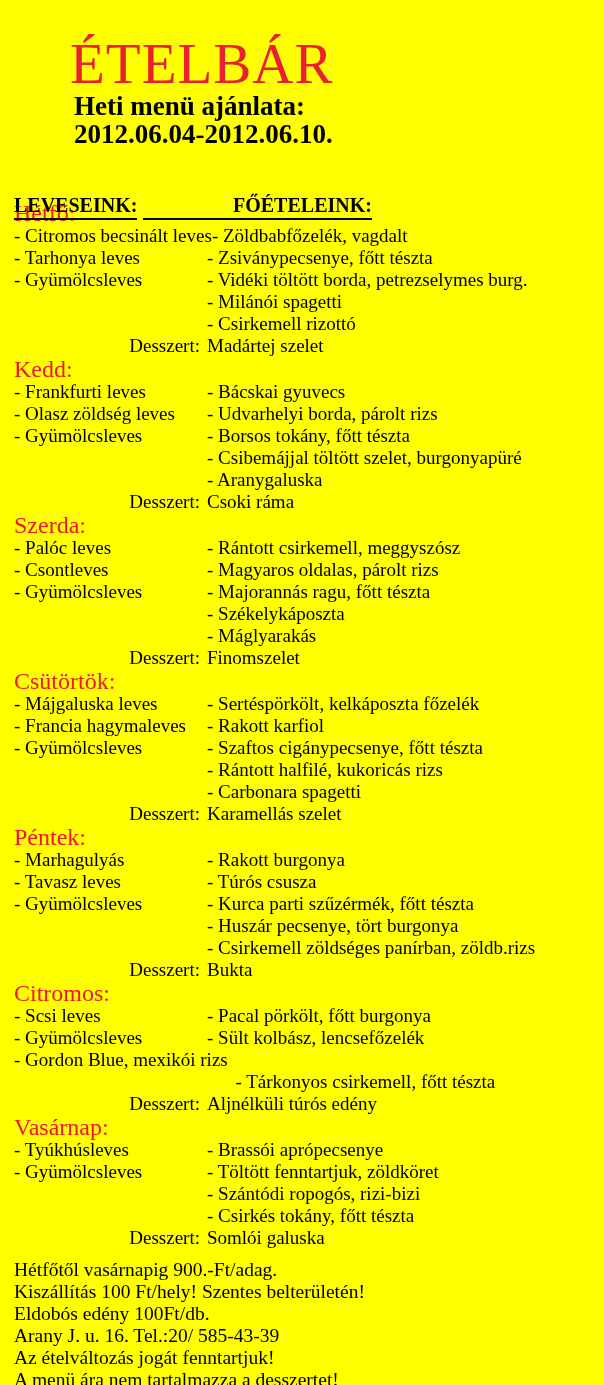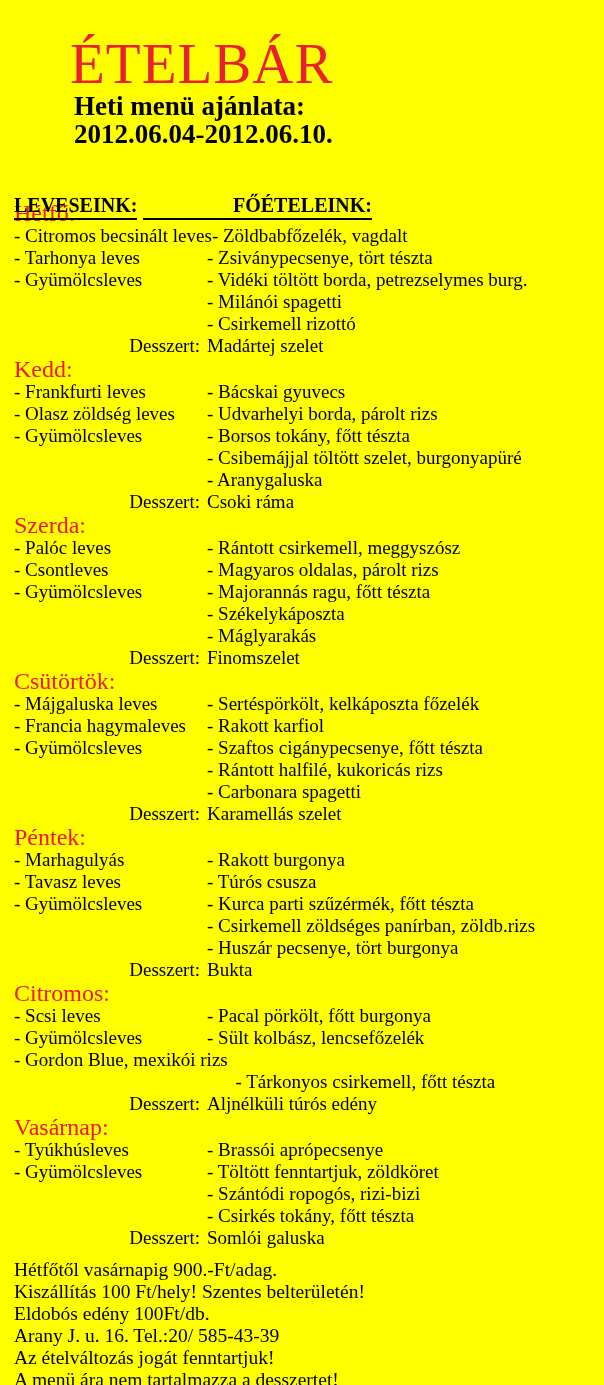--- a/index.html
+++ b/index.html
@@ -60,21 +60,21 @@
 
   <div class="cols-header">
     <span class="colh colh1">LEVESEINK:</span>
     <span class="colh colh2">FŐÉTELEINK:</span>
   </div>
 
   <div id="days">
       <section class="day">
         <div class="day-header">Hétfő:</div>
         <div class="row"><span class="cell-left">- Citromos becsinált leves</span><span class="cell-right">- Zöldbabfőzelék, vagdalt</span></div>
-        <div class="row"><span class="cell-left">- Tarhonya leves</span><span class="cell-right">- Zsiványpecsenye, tört tészta</span></div>
+        <div class="row"><span class="cell-left">- Tarhonya leves</span><span class="cell-right">- Zsiványpecsenye, főtt tészta</span></div>
         <div class="row"><span class="cell-left">- Gyümölcsleves</span><span class="cell-right">- Vidéki töltött borda, petrezselymes burg.</span></div>
         <div class="row"><span class="cell-left"></span><span class="cell-right">- Milánói spagetti</span></div>
         <div class="row"><span class="cell-left"></span><span class="cell-right">- Csirkemell rizottó</span></div>
         <div class="row dessert"><span class="cell-left">Desszert:</span><span class="cell-right">Madártej szelet</span></div>
       </section>
       <section class="day">
         <div class="day-header">Kedd:</div>
         <div class="row"><span class="cell-left">- Frankfurti leves</span><span class="cell-right">- Bácskai gyuvecs</span></div>
         <div class="row"><span class="cell-left">- Olasz zöldség leves</span><span class="cell-right">- Udvarhelyi borda, párolt rizs</span></div>
         <div class="row"><span class="cell-left">- Gyümölcsleves</span><span class="cell-right">- Borsos tokány, főtt tészta</span></div>
@@ -98,22 +98,22 @@
         <div class="row"><span class="cell-left">- Gyümölcsleves</span><span class="cell-right">- Szaftos cigánypecsenye, főtt tészta</span></div>
         <div class="row"><span class="cell-left"></span><span class="cell-right">- Rántott halfilé, kukoricás rizs</span></div>
         <div class="row"><span class="cell-left"></span><span class="cell-right">- Carbonara spagetti</span></div>
         <div class="row dessert"><span class="cell-left">Desszert:</span><span class="cell-right">Karamellás szelet</span></div>
       </section>
       <section class="day">
         <div class="day-header">Péntek:</div>
         <div class="row"><span class="cell-left">- Marhagulyás</span><span class="cell-right">- Rakott burgonya</span></div>
         <div class="row"><span class="cell-left">- Tavasz leves</span><span class="cell-right">- Túrós csusza</span></div>
         <div class="row"><span class="cell-left">- Gyümölcsleves</span><span class="cell-right">- Kurca parti szűzérmék, főtt tészta</span></div>
+        <div class="row"><span class="cell-left"></span><span class="cell-right">- Huszár pecsenye, tört burgonya</span></div>
         <div class="row"><span class="cell-left"></span><span class="cell-right">- Csirkemell zöldséges panírban, zöldb.rizs</span></div>
-        <div class="row"><span class="cell-left"></span><span class="cell-right">- Huszár pecsenye, tört burgonya</span></div>
         <div class="row dessert"><span class="cell-left">Desszert:</span><span class="cell-right">Bukta</span></div>
       </section>
       <section class="day">
         <div class="day-header">Citromos:</div>
         <div class="row"><span class="cell-left">- Scsi leves</span><span class="cell-right">- Pacal pörkölt, főtt burgonya</span></div>
         <div class="row"><span class="cell-left">- Gyümölcsleves</span><span class="cell-right">- Sült kolbász, lencsefőzelék</span></div>
         <div class="row"><span class="cell-left">- Gordon Blue, mexikói rizs</span><span class="cell-right"></span></div>
         <div class="row"><span class="cell-left"></span><span class="cell-right">      - Tárkonyos csirkemell, főtt tészta</span></div>
         <div class="row dessert"><span class="cell-left">Desszert:</span><span class="cell-right">Aljnélküli túrós edény</span></div>
       </section>

